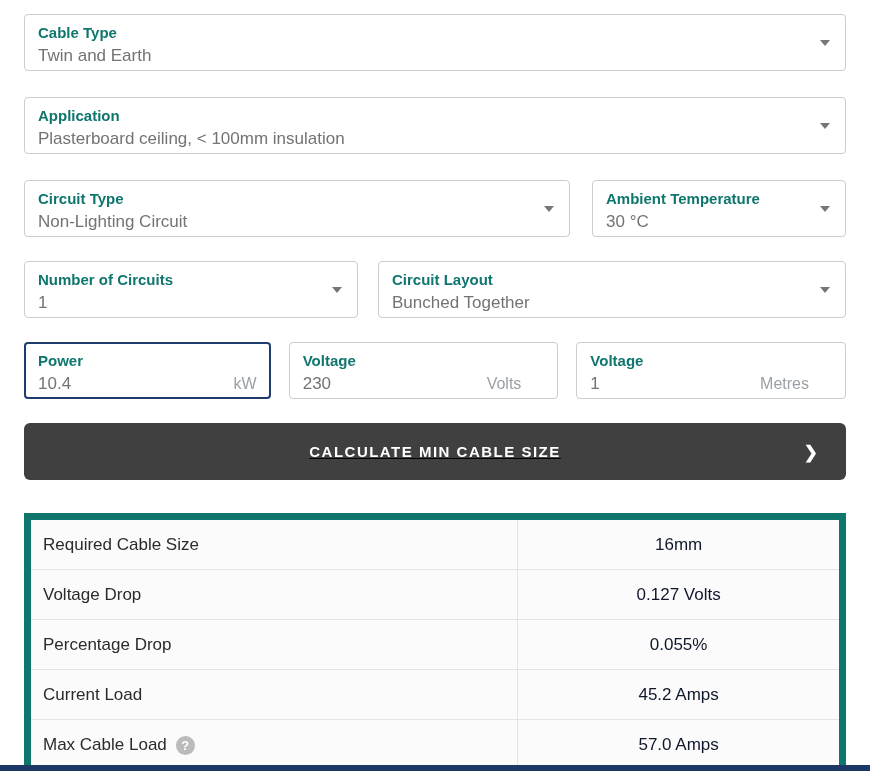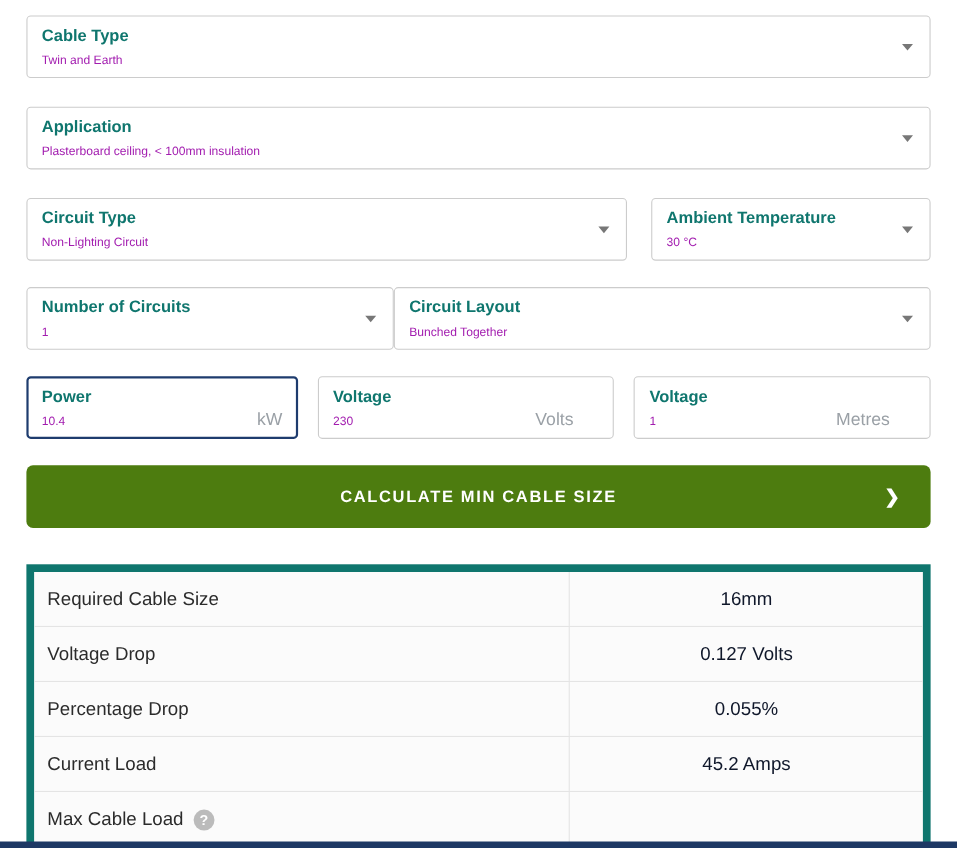--- a/index.html
+++ b/index.html
@@ -8,21 +8,21 @@
     background: #ffffff;
     font-family: "Liberation Sans", sans-serif;
     position: relative;
     overflow: hidden;
   }
   .page { padding: 14px 24px 0 24px; position: relative; }
 
   .form-row { display: flex; margin-bottom: 24px; }
   .row-top { margin-bottom: 26px; }
   .gap22 { gap: 22px; }
-  .gap20 { }
+  .gap20 { gap: 20px; }
   .gap18 { gap: 18px; }
 
   .field {
     position: relative;
     border: 1px solid #cccccc;
     border-radius: 4px;
     background: #ffffff;
     height: 57px;
     padding: 8px 36px 8px 13px;
     cursor: pointer;
@@ -30,22 +30,22 @@
   .field.full { width: 100%; }
   .flabel {
     color: #0f766e;
     font-weight: 700;
     font-size: 15px;
     line-height: 19px;
     margin-bottom: 3px;
     white-space: nowrap;
   }
   .fvalue {
-    color: #a21caf;
-    font-size: 11px;
+    color: #737373;
+    font-size: 17px;
     line-height: 21px;
     white-space: nowrap;
     overflow: hidden;
   }
   .caret {
     position: absolute;
     right: 15px; top: 50%;
     transform: translateY(-50%);
     width: 0; height: 0;
     border-left: 5px solid transparent;
@@ -64,26 +64,27 @@
   .unit { color: #9aa0a6; font-size: 16px; }
   .field.focused {
     border: 2px solid #1e3c6e;
     padding: 7px 12px 7px 12px;
   }
 
   .calc-btn {
     display: block;
     width: 100%;
     height: 57px;
-    background: #4d7c0f;
+    background: #404040;
     border: none;
     border-radius: 6px;
     position: relative;
     cursor: pointer;
     margin-bottom: 33px;
+    text-decoration: underline;
   }
   .btn-label {
     color: #ffffff;
     font-weight: 700;
     font-size: 15px;
     letter-spacing: 1.5px;
     font-family: "Liberation Sans", sans-serif;
   }
   .btn-chevron {
     position: absolute;
@@ -234,18 +235,19 @@
     </div>
     <div class="rrow">
       <div class="rlabel">Current Load</div>
       <div class="rvalue">45.2 Amps</div>
     </div>
     <div class="rrow">
       <div class="rlabel">
         <span>Max Cable Load</span>
         <span class="help">?</span>
       </div>
+      <div class="rvalue">57.0 Amps</div>
     </div>
   </div>
 
 </div>
 
 <div class="footer-bar"></div>
 
 </body></html>

